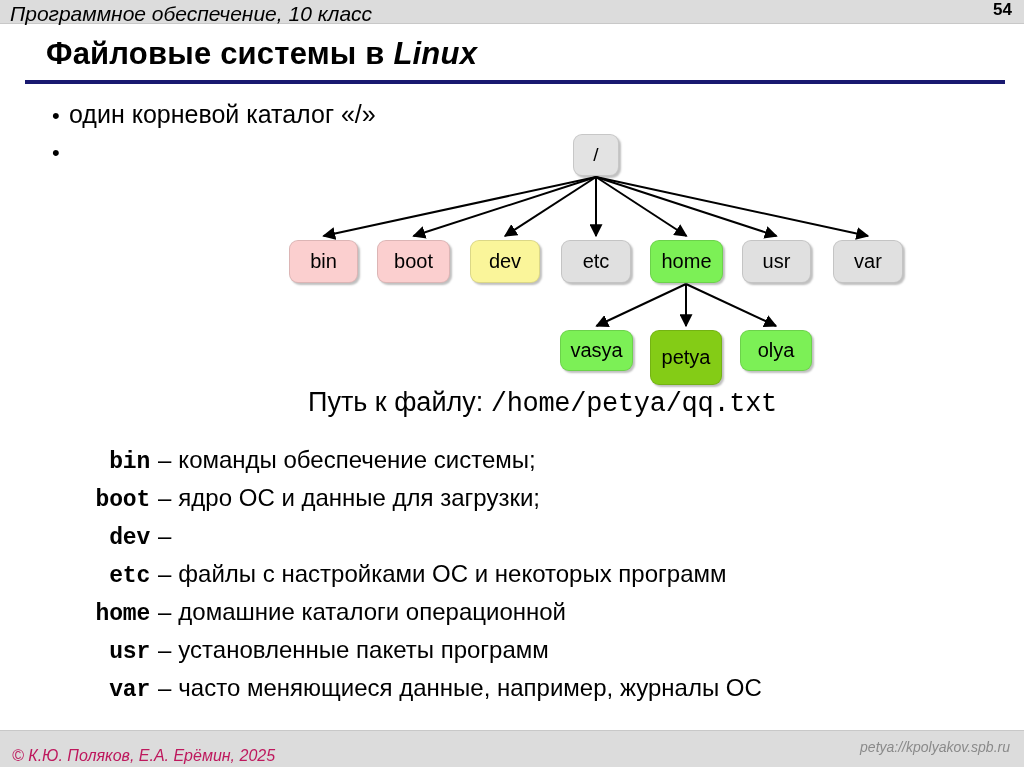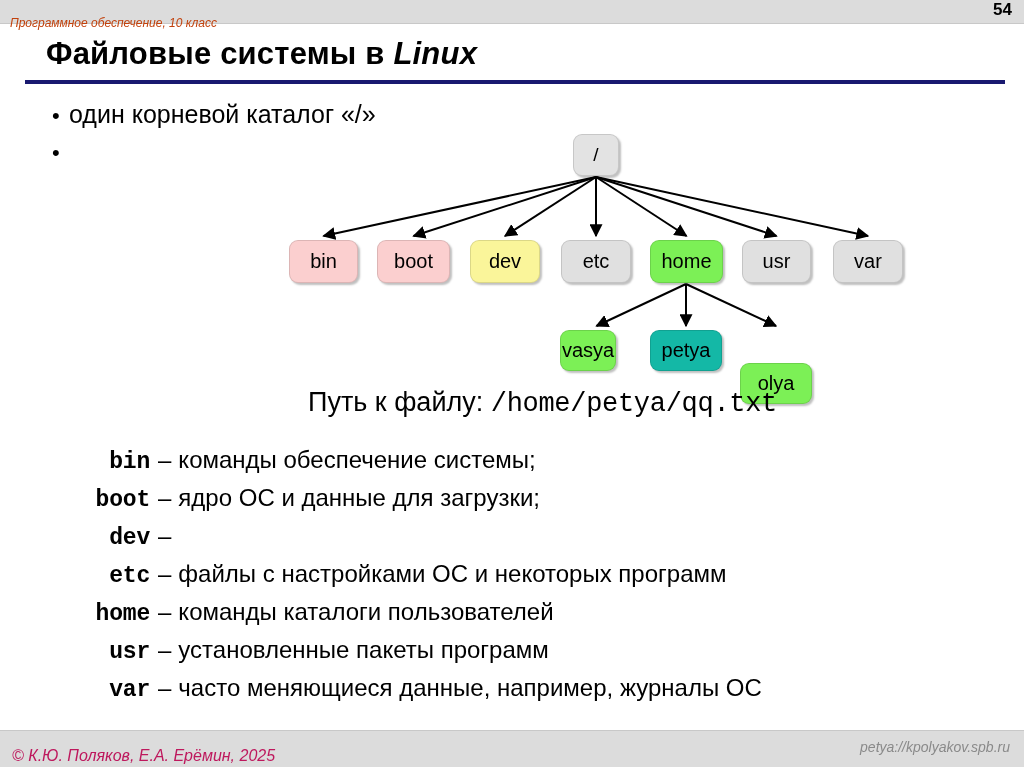--- a/index.html
+++ b/index.html
@@ -20,24 +20,24 @@
   .header-bar {
     position: absolute;
     left: 0; top: 0;
     width: 1024px;
     height: 23px;
     background: #dcdcdc;
     border-bottom: 1px solid #c8c8c8;
   }
   .header-subject {
     position: absolute;
-    left: 10px; top: 16px;
-    font-size: 12px;
+    left: 10px; top: 2px;
+    font-size: 21px;
     font-style: italic;
-    color: #c2410c;
+    color: #000000;
     white-space: nowrap;
   }
   .header-pageno {
     position: absolute;
     right: 12px; top: 0px;
     font-size: 17px;
     font-weight: bold;
     color: #000000;
   }
 
@@ -239,27 +239,27 @@
   <div class="node lvl2" style="left: 650px; top: 240px; width: 73px; height: 43px; background: rgb(124, 240, 86);">
     <span>home</span>
   </div>
   <div class="node lvl2" style="left: 742px; top: 240px; width: 69px; height: 43px; background: rgb(224, 224, 224);">
     <span>usr</span>
   </div>
   <div class="node lvl2" style="left: 833px; top: 240px; width: 70px; height: 43px; background: rgb(224, 224, 224);">
     <span>var</span>
   </div>
 
-  <div class="node lvl3" style="left: 560px; top: 330px; width: 56px; height: 41px; background: rgb(124, 240, 86);">
+  <div class="node lvl3" style="left: 560px; top: 330px; width: 73px; height: 41px; background: rgb(124, 240, 86);">
     <span>vasya</span>
   </div>
-  <div class="node lvl3" style="left: 650px; top: 330px; width: 72px; height: 41px; background: #14b8a6;">
+  <div class="node lvl3" style="left: 650px; top: 330px; width: 72px; height: 55px; background: #84cc16;">
     <span>petya</span>
   </div>
-  <div class="node lvl3" style="left: 740px; top: 330px; width: 72px; height: 41px; background: rgb(124, 240, 86); margin-top: 33px;">
+  <div class="node lvl3" style="left: 740px; top: 330px; width: 72px; height: 41px; background: rgb(124, 240, 86);">
     <span>olya</span>
   </div>
 </div>
 
 <div class="path-line">
   <span>Путь к файлу:</span>
   <span class="mono">/home/petya/qq.txt</span>
 </div>
 
 <div class="desc-list">
@@ -278,21 +278,21 @@
     <span class="desc-dash">–</span>
   </div>
   <div class="desc-row">
     <span class="desc-name">etc</span>
     <span class="desc-dash">–</span>
     <span class="desc-text">файлы с настройками ОС и некоторых программ</span>
   </div>
   <div class="desc-row">
     <span class="desc-name">home</span>
     <span class="desc-dash">–</span>
-    <span class="desc-text">команды каталоги пользователей</span>
+    <span class="desc-text">домашние каталоги операционной</span>
   </div>
   <div class="desc-row">
     <span class="desc-name">usr</span>
     <span class="desc-dash">–</span>
     <span class="desc-text">установленные пакеты программ</span>
   </div>
   <div class="desc-row">
     <span class="desc-name">var</span>
     <span class="desc-dash">–</span>
     <span class="desc-text">часто меняющиеся данные,  например, журналы ОС</span>

